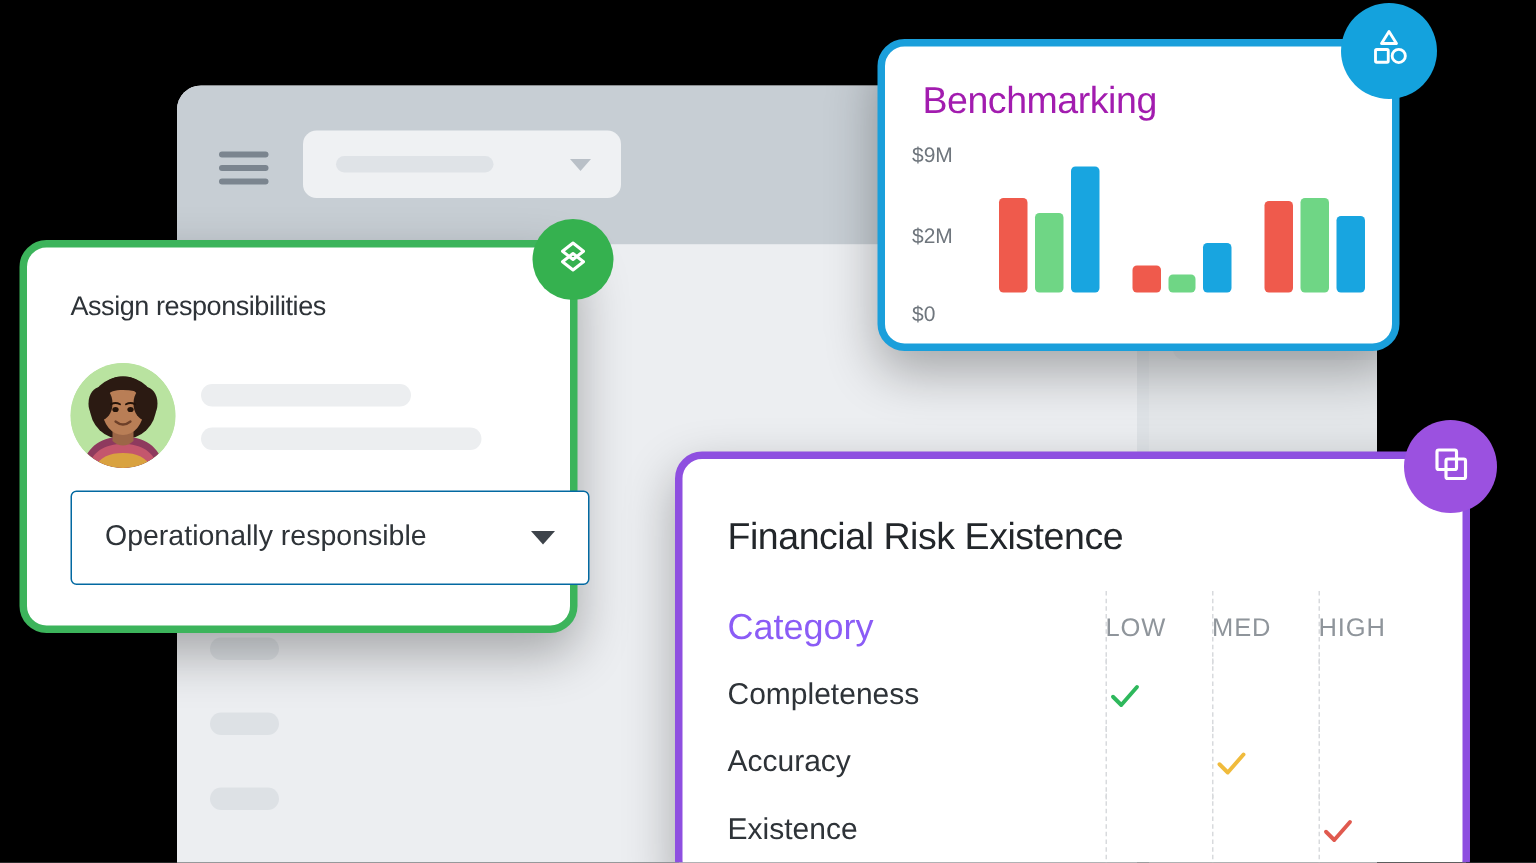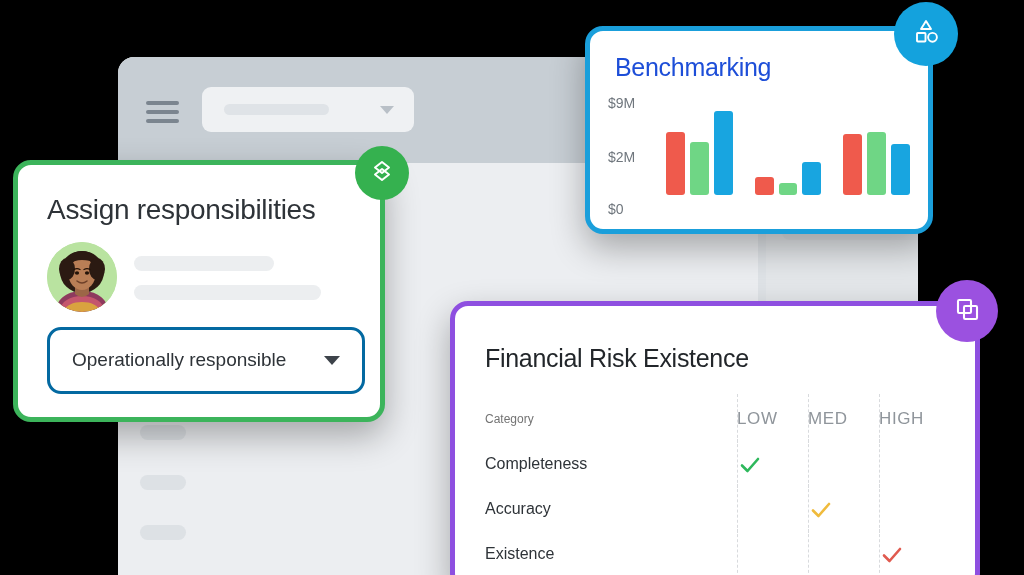--- a/index.html
+++ b/index.html
@@ -112,21 +112,21 @@
     top: 160px;
     width: 372px;
     height: 262px;
     border: 5px solid #3cb45b;
     border-radius: 18px;
   }
   #assign-title {
     position: absolute;
     left: 29px;
     top: 29px;
-    font-size: 28px;
+    font-size: 18px;
     color: #2e3338;
     letter-spacing: -0.3px;
     white-space: nowrap;
   }
   #assign-person {
     position: absolute;
     left: 29px;
     top: 77px;
     width: 312px;
     height: 70px;
@@ -146,23 +146,24 @@
   }
   #ph-line-1 { left: 87px; top: 14px; width: 140px; height: 15px; }
   #ph-line-2 { left: 87px; top: 43px; width: 187px; height: 15px; }
 
   #assign-select {
     position: absolute;
     left: 29px;
     top: 162px;
     width: 312px;
     height: 61px;
-    border: 3px solid #0369a1;
-    border-radius: 14px;
+    border: 1px solid #0369a1;
+    border-radius: 4px;
     background: #fff;
+    padding-left: 32px;
   }
   #assign-select-label {
     position: absolute;
     left: 22px;
     top: 19px;
     font-size: 19px;
     color: #2e3338;
     white-space: nowrap;
   }
   #assign-select-caret {
@@ -182,21 +183,21 @@
     width: 348px;
     height: 208px;
     border: 5px solid #1a9fdb;
     border-radius: 18px;
   }
   #bench-title {
     position: absolute;
     left: 25px;
     top: 22px;
     font-size: 25px;
-    color: #1d4ed8;
+    color: #a21caf;
     letter-spacing: -0.3px;
   }
   #bench-plot {
     position: absolute;
     left: 18px;
     top: 66px;
     right: 10px;
     bottom: 14px;
   }
   .y-tick {
@@ -255,40 +256,40 @@
     bottom: 0;
   }
   .risk-row {
     position: relative;
     display: flex;
     align-items: center;
     height: 45px;
   }
   .risk-cat {
     width: 252px;
-    font-size: 16px;
+    font-size: 20px;
     color: #2e3338;
     white-space: nowrap;
   }
   .risk-cell {
     width: 71px;
     text-align: left;
     position: relative;
     height: 45px;
     line-height: 45px;
   }
   .risk-cell.divider::before {
     content: "";
     position: absolute;
     left: 0; top: -2px;
     width: 0;
     height: 49px;
     border-left: 1px dashed #d8dadd;
   }
-  #risk-head .risk-cat { font-size: 12px; color: #737373; }
+  #risk-head .risk-cat { font-size: 24px; color: #8b5cf6; }
   #risk-head .risk-cell {
     font-size: 17px;
     color: #8f959b;
     letter-spacing: 0.6px;
   }
   .check {
     display: inline-block;
     width: 26px;
     height: 26px;
     vertical-align: middle;

